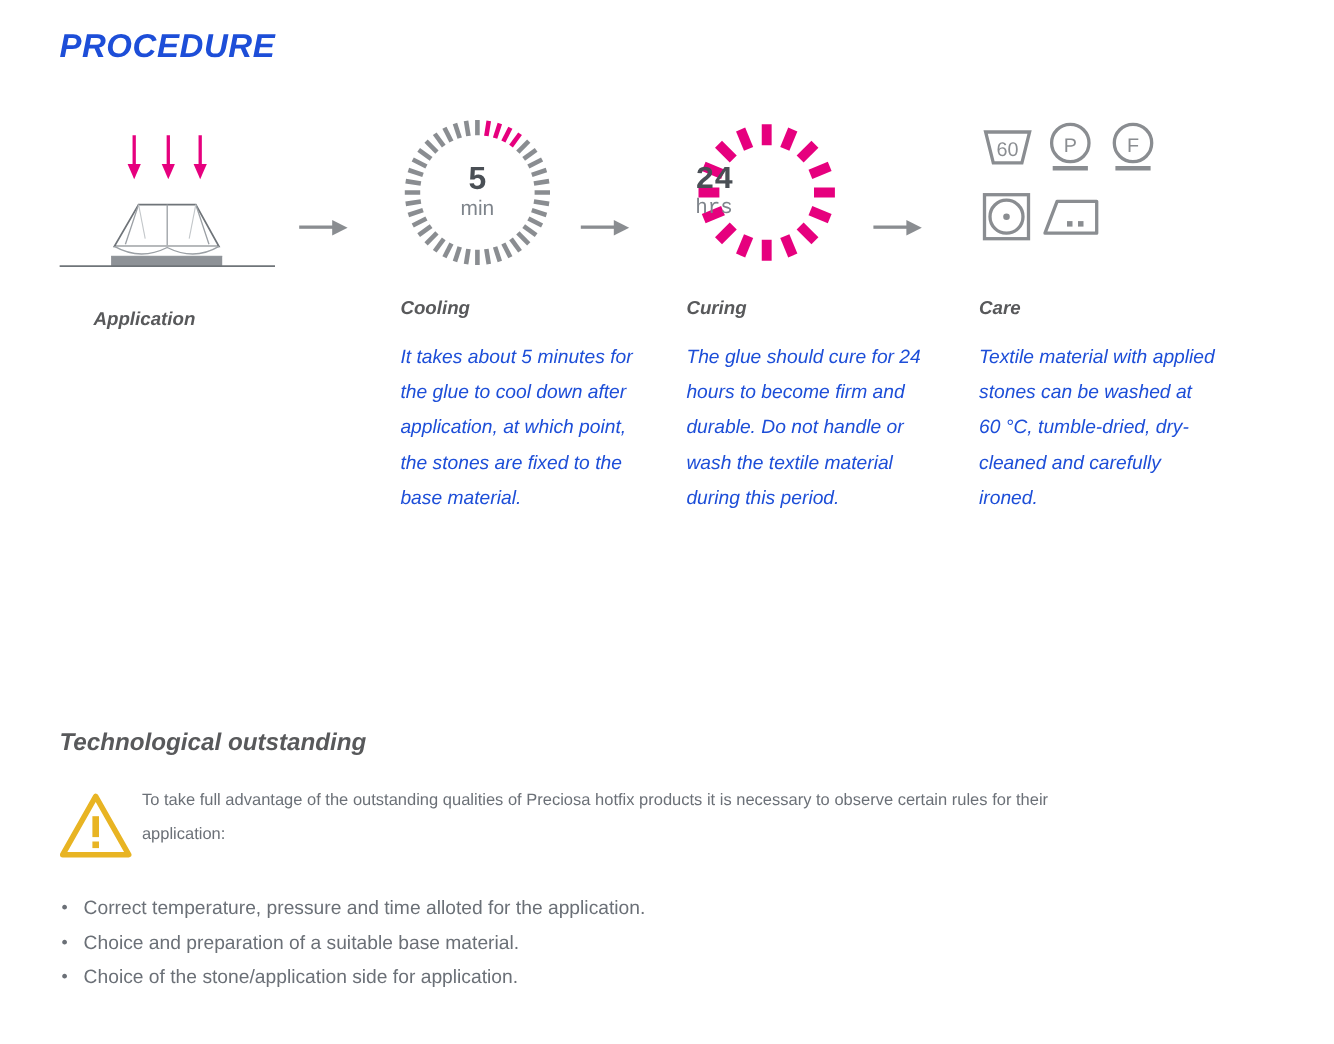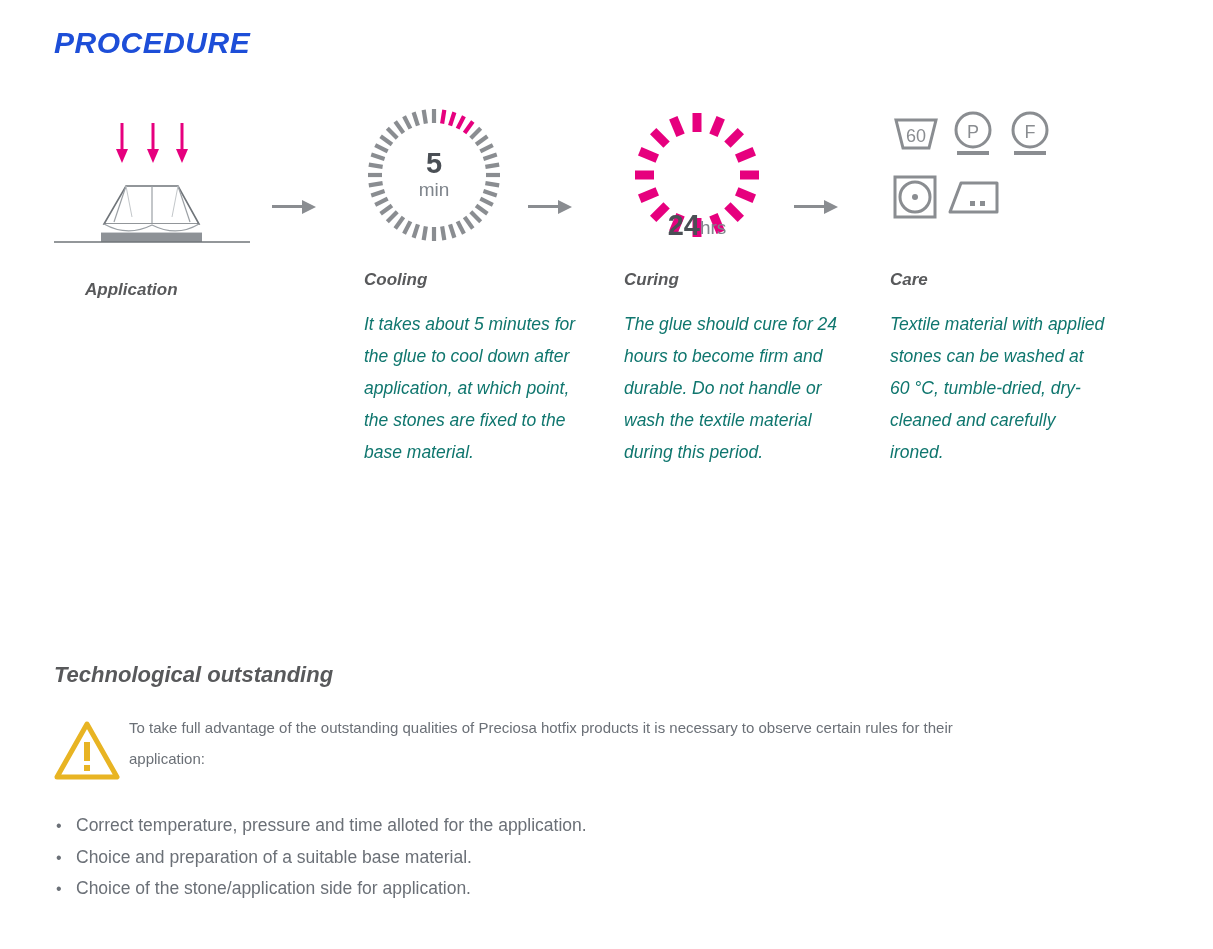--- a/index.html
+++ b/index.html
@@ -57,21 +57,21 @@
     color: #58595b;
     margin: 0 0 18px 0;
     white-space: nowrap;
   }
   .step-1 .step-heading { margin-top: 10px; margin-left: 31px; }
 
   .step-body {
     font-size: 17.5px;
     font-style: italic;
     line-height: 32px;
-    color: #0f766e;
+    color: #1d4ed8;
   }
 
   
   .arrow {
     position: absolute;
     top: 95px;
     width: 48px;
     height: 14px;
   }
   .arrow-1 { left: 272px; }
@@ -170,22 +170,22 @@
     font-size: 19px;
     color: #7e848b;
     line-height: 1.25;
   }
 
   
   .burst-wrap { position: absolute; left: 0; top: 0; width: 130px; height: 130px; }
   .burst-center {
     position: absolute;
     left: 0; top: 0; width: 130px; height: 130px;
-    display: flex; flex-direction: row;
-    align-items: flex-end; justify-content: center;
+    display: flex; flex-direction: column;
+    align-items: flex-start; justify-content: center; font-family: Liberation Mono, monospace;
   }
   .burst-num {
     font-size: 29px;
     font-weight: bold;
     color: #4a4f55;
     line-height: 1;
   }
   .burst-unit {
     font-size: 19px;
     color: #7e848b;

